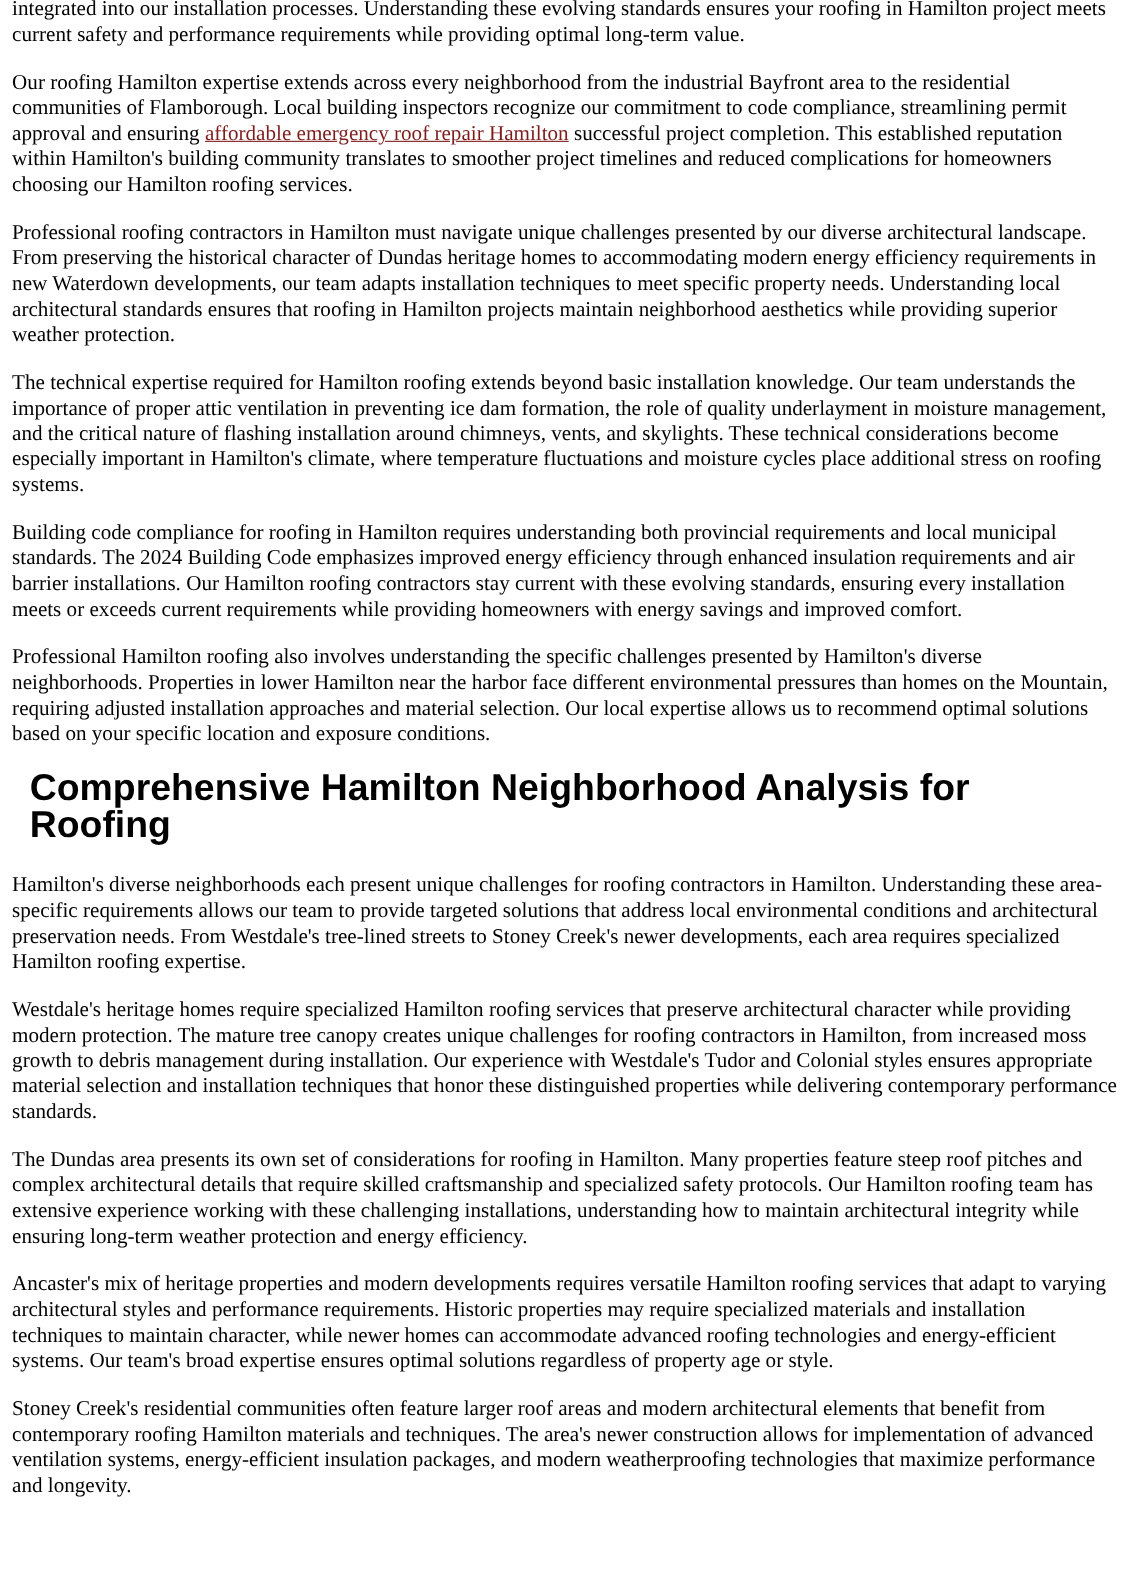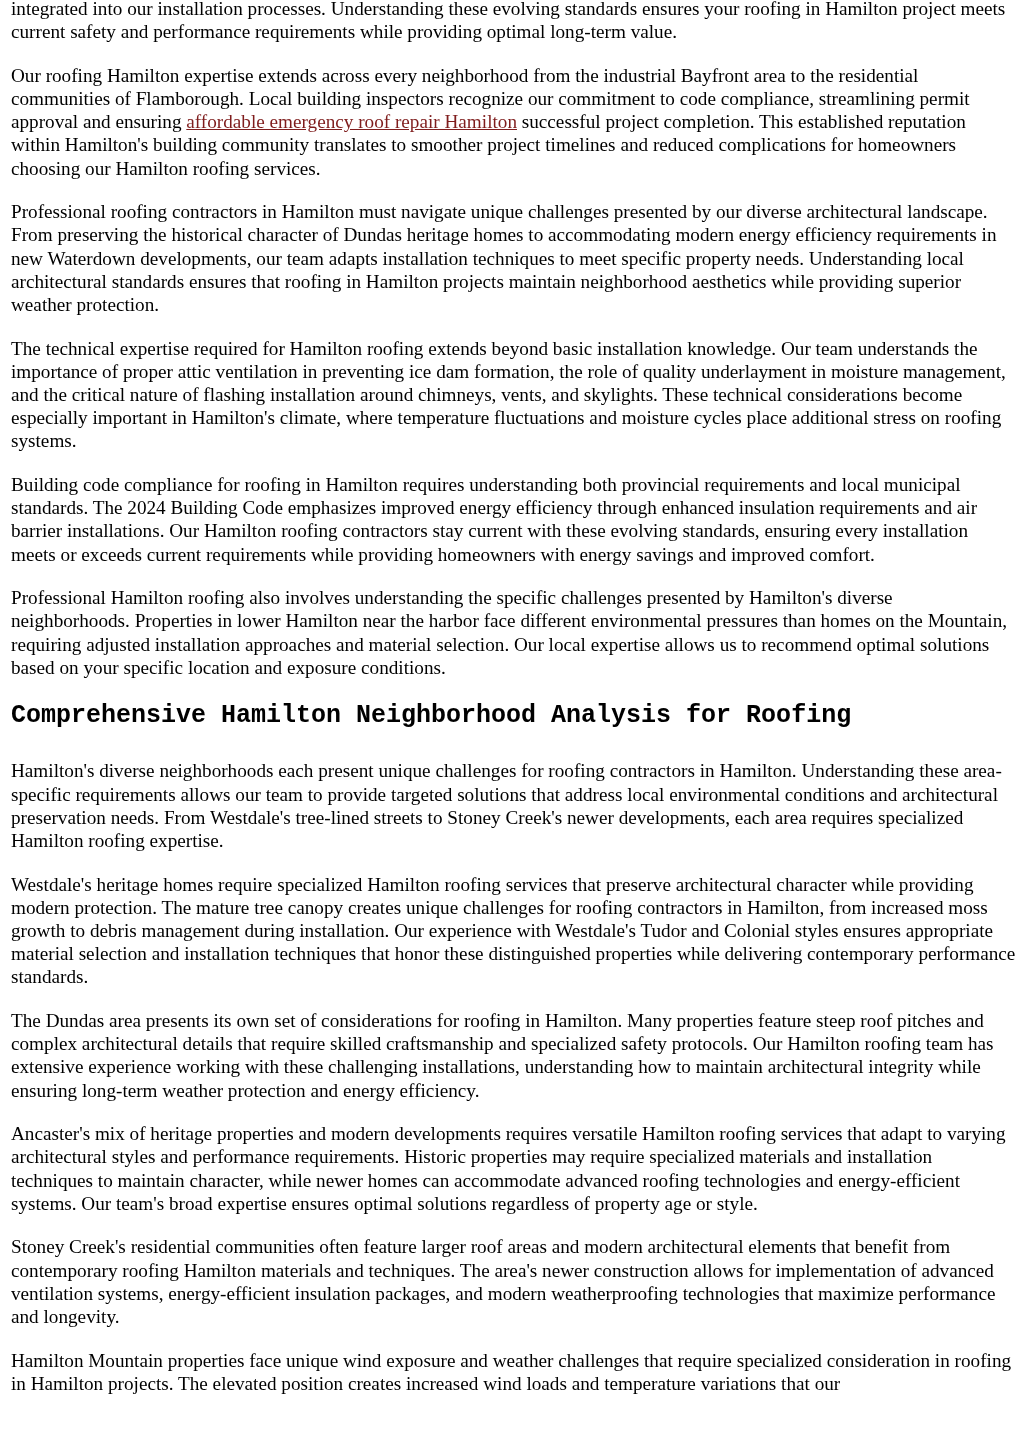--- a/index.html
+++ b/index.html
@@ -18,25 +18,25 @@
   }
   .page {
     position: relative;
     padding: 0 8px 0 11px;
     margin-top: -3px;
   }
   p {
     margin: 0 0 20.4px 0;
   }
   h2 {
-    font-family: Liberation Mono, monospace;
-    font-size: 25px;
+    font-family: Liberation Sans, sans-serif;
+    font-size: 34px;
     line-height: 34px;
     font-weight: bold;
-    margin: 6px 0 26px 0;
+    margin: 6px 0 26px 16px;
     padding: 0;
   }
   a.inline-link {
     color: #7f1d1d;
     text-decoration: underline;
   }
 </style>
 </head>
 <body>
 
@@ -59,15 +59,14 @@
   <p>Hamilton's diverse neighborhoods each present unique challenges for roofing contractors in Hamilton. Understanding these area-specific requirements allows our team to provide targeted solutions that address local environmental conditions and architectural preservation needs. From Westdale's tree-lined streets to Stoney Creek's newer developments, each area requires specialized Hamilton roofing expertise.</p>
 
   <p>Westdale's heritage homes require specialized Hamilton roofing services that preserve architectural character while providing modern protection. The mature tree canopy creates unique challenges for roofing contractors in Hamilton, from increased moss growth to debris management during installation. Our experience with Westdale's Tudor and Colonial styles ensures appropriate material selection and installation techniques that honor these distinguished properties while delivering contemporary performance standards.</p>
 
   <p>The Dundas area presents its own set of considerations for roofing in Hamilton. Many properties feature steep roof pitches and complex architectural details that require skilled craftsmanship and specialized safety protocols. Our Hamilton roofing team has extensive experience working with these challenging installations, understanding how to maintain architectural integrity while ensuring long-term weather protection and energy efficiency.</p>
 
   <p>Ancaster's mix of heritage properties and modern developments requires versatile Hamilton roofing services that adapt to varying architectural styles and performance requirements. Historic properties may require specialized materials and installation techniques to maintain character, while newer homes can accommodate advanced roofing technologies and energy-efficient systems. Our team's broad expertise ensures optimal solutions regardless of property age or style.</p>
 
   <p>Stoney Creek's residential communities often feature larger roof areas and modern architectural elements that benefit from contemporary roofing Hamilton materials and techniques. The area's newer construction allows for implementation of advanced ventilation systems, energy-efficient insulation packages, and modern weatherproofing technologies that maximize performance and longevity.</p>
 
-  <p>Hamilton Mountain properties face unique wind exposure and weather challenges that require specialized consideration in roofing in Hamilton projects. The elevated position creates increased wind loads and temperature variations that our</p>
 
 </div>
 
 </body></html>

